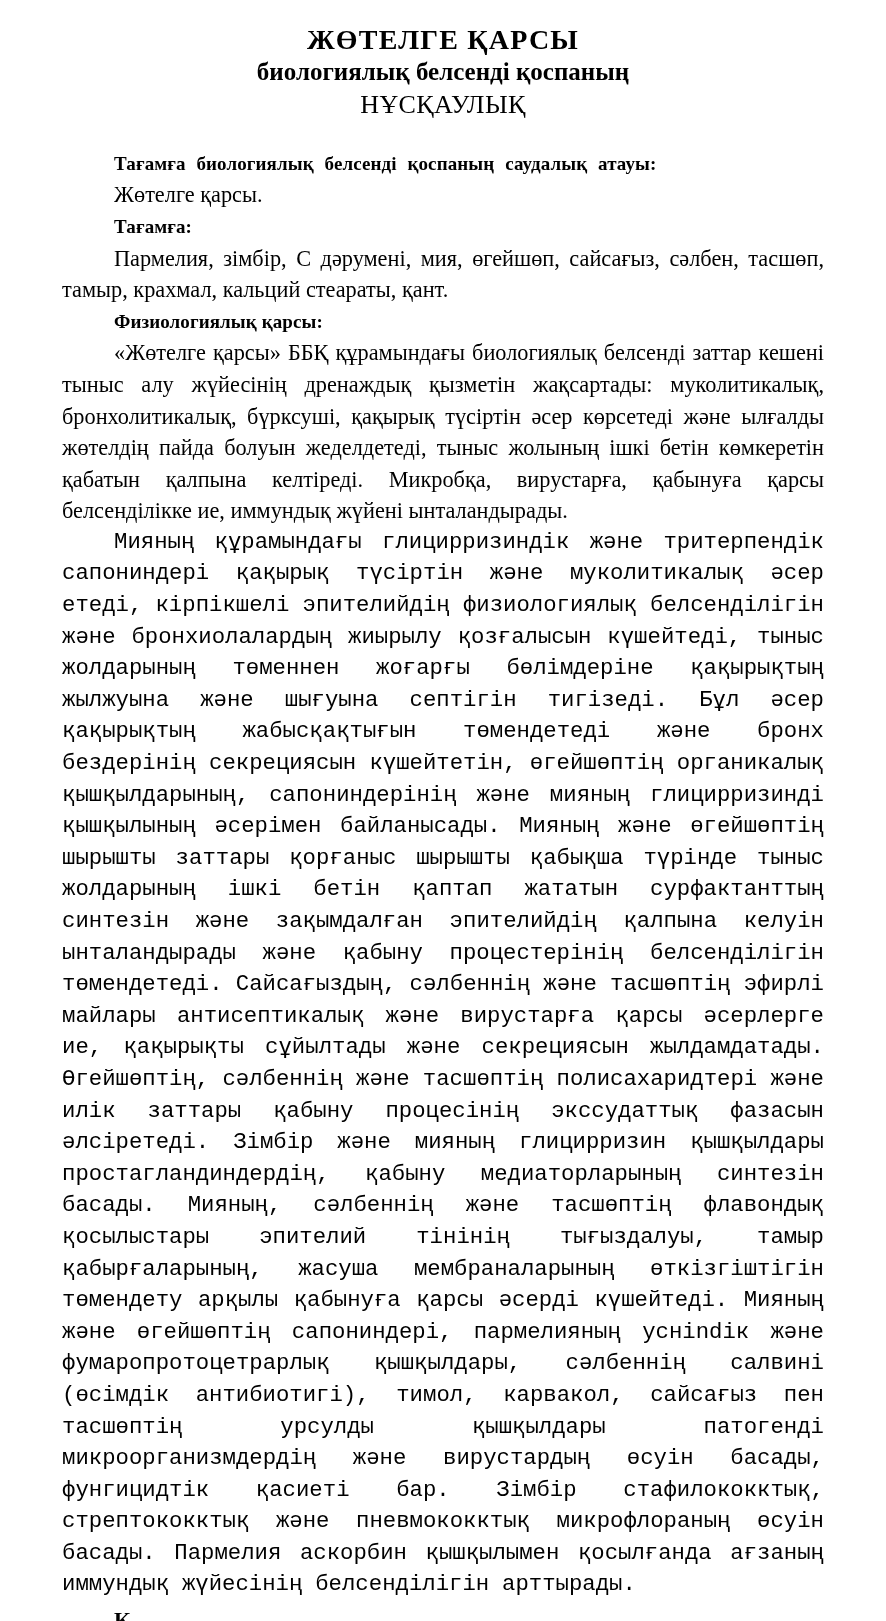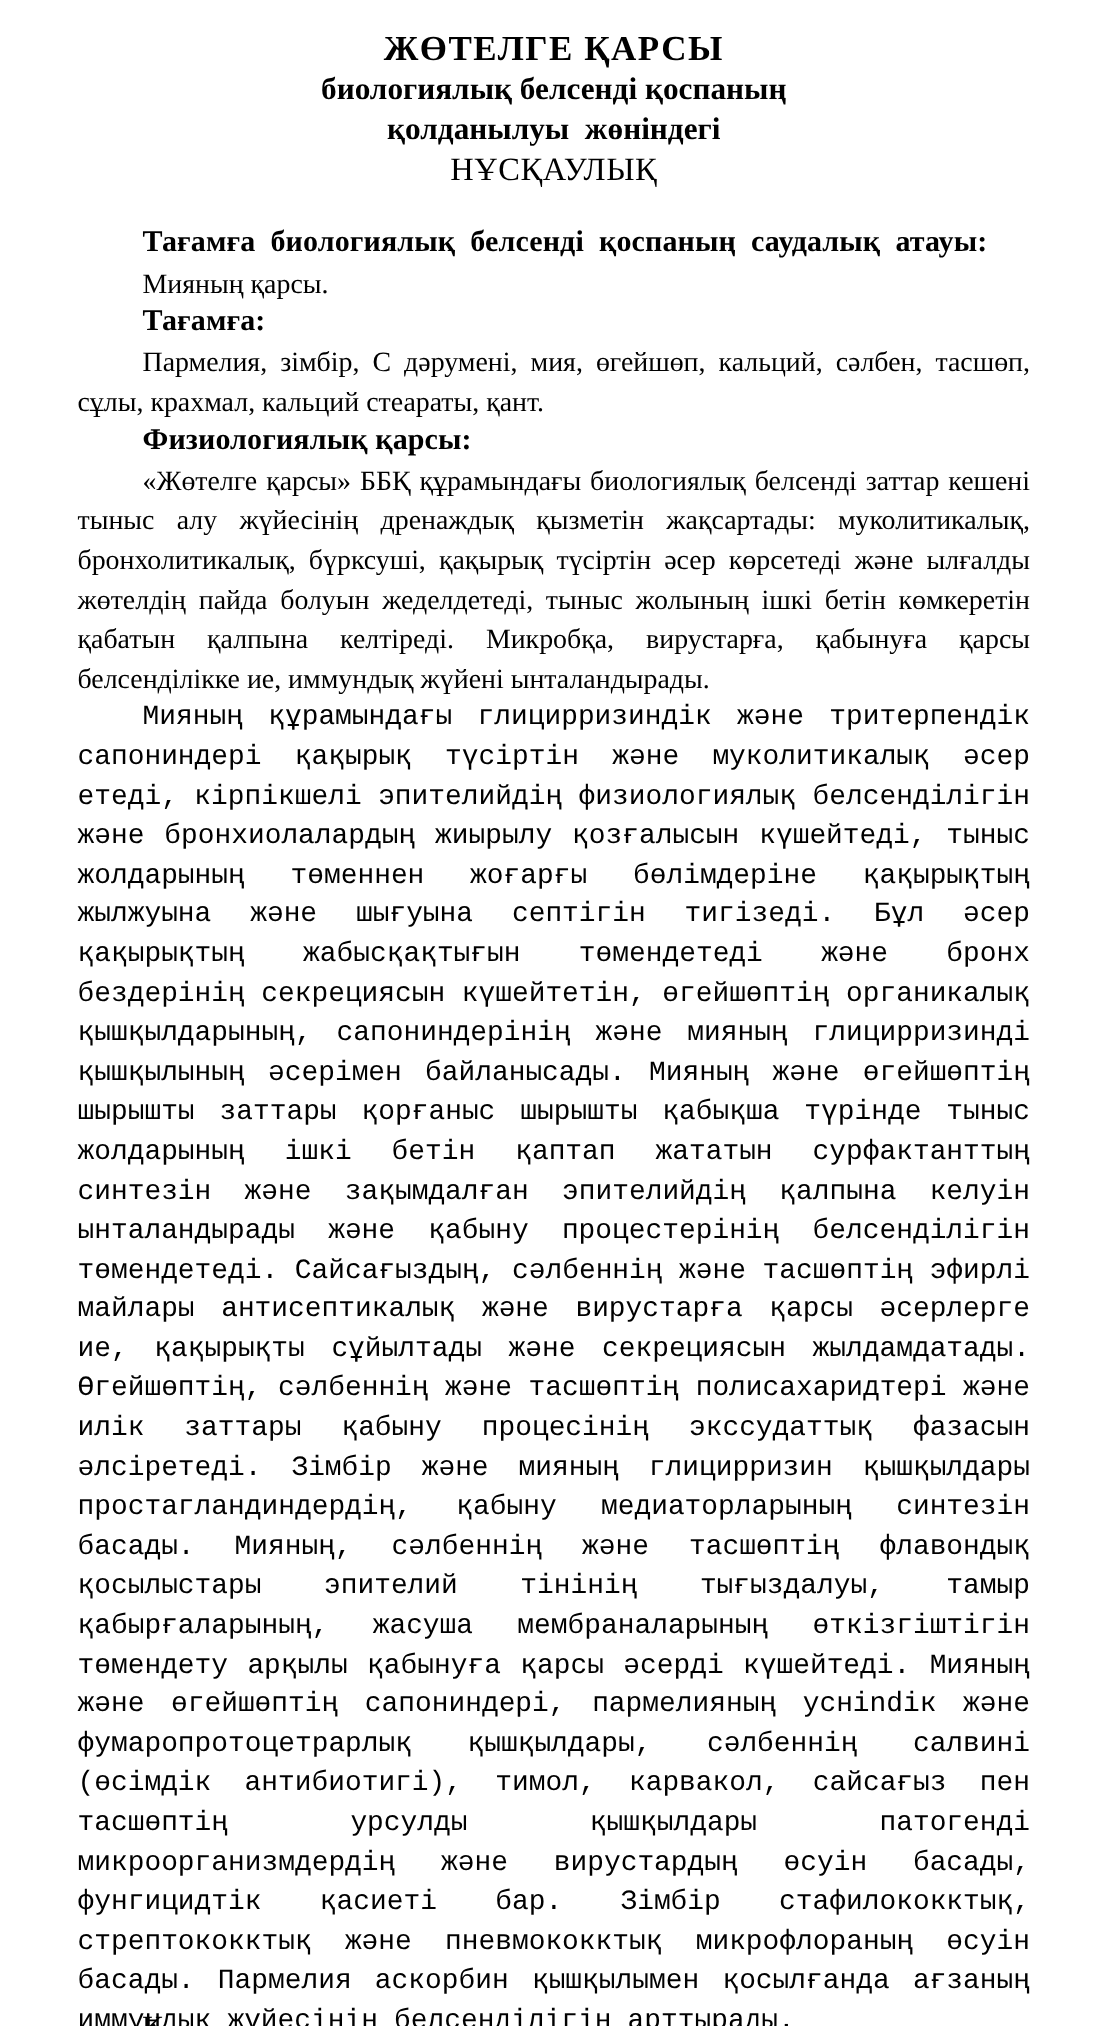--- a/index.html
+++ b/index.html
@@ -69,21 +69,21 @@
     margin: 0;
     font-size: 22.3px;
     line-height: 31.6px;
     text-align: justify;
     text-justify: inter-word;
     text-indent: 52px;
     hyphens: manual;
   }
   p.heading {
     margin: 0;
-    font-size: 24px;
+    font-size: 19px;
     line-height: 31.6px;
     font-weight: bold;
     text-align: justify;
     text-indent: 52px;
     letter-spacing: 0.1px;
   }
   p.heading.wide {
     word-spacing: 6px;
   }
   .tight {
@@ -109,32 +109,31 @@
 </head>
 <body>
 
 <div class="page">
   <div class="content">
 
     <div class="title-block">
       <div class="title-main">ЖӨТЕЛГЕ ҚАРСЫ</div>
       <div class="title-sub">
         <span class="title-sub-line">биологиялық белсенді қоспаның</span>
-        <span class="title-sub-line">қолданылуы  жөніндегі</span>
       </div>
       <div class="title-last">НҰСҚАУЛЫҚ</div>
     </div>
 
     <div class="body-block">
 
       <p class="heading wide">Тағамға  биологиялық  белсенді  қоспаның  саудалық атауы:</p>
-      <p class="para">Мияның қарсы.</p>
+      <p class="para">Жөтелге қарсы.</p>
 
       <p class="heading">Тағамға:</p>
-      <p class="para">Пармелия,  зімбір, С дәрумені, мия, өгейшөп, кальций, сәлбен, тасшөп, сұлы, крахмал, кальций стеараты, қант.</p>
+      <p class="para">Пармелия,  зімбір, С дәрумені, мия, өгейшөп, сайсағыз, сәлбен, тасшөп, тамыр, крахмал, кальций стеараты, қант.</p>
 
       <p class="heading">Физиологиялық қарсы:</p>
       <p class="para">«Жөтелге қарсы» ББҚ құрамындағы биологиялық белсенді заттар кешені тыныс алу жүйесінің дренаждық қызметін жақсартады: муколитикалық, бронхолитикалық, бүрксуші, қақырық түсіртін әсер көрсетеді және ылғалды жөтелдің пайда болуын жеделдетеді, тыныс жолының ішкі бетін көмкеретін қабатын қалпына келтіреді. Микробқа, вирустарға, қабынуға қарсы белсенділікке ие, иммундық жүйені ынталандырады.</p>
 
       <p class="para tight">Мияның құрамындағы глицирризиндік және тритерпендік сапониндері қақырық түсіртін және муколитикалық әсер етеді, кірпікшелі эпителийдің физиологиялық белсенділігін және бронхиолалардың жиырылу қозғалысын күшейтеді, тыныс жолдарының төменнен жоғарғы бөлімдеріне қақырықтың жылжуына және шығуына септігін тигізеді. Бұл әсер қақырықтың жабысқақтығын төмендетеді және бронх бездерінің секрециясын күшейтетін, өгейшөптің органикалық қышқылдарының, сапониндерінің және мияның глицирризинді қышқылының әсерімен байланысады. Мияның және өгейшөптің шырышты заттары қорғаныс шырышты қабықша түрінде тыныс жолдарының ішкі бетін қаптап жататын сурфактанттың синтезін және зақымдалған эпителийдің қалпына келуін ынталандырады және қабыну процестерінің белсенділігін төмендетеді. Сайсағыздың, сәлбеннің  және тасшөптің эфирлі майлары антисептикалық және вирустарға қарсы әсерлерге ие, қақырықты сұйылтады және секрециясын жылдамдатады. Өгейшөптің, сәлбеннің және тасшөптің полисахаридтері және илік заттары қабыну процесінің экссудаттық фазасын әлсіретеді. Зімбір және мияның глицирризин қышқылдары простагландиндердің, қабыну медиаторларының синтезін басады. Мияның, сәлбеннің және тасшөптің флавондық қосылыстары эпителий тінінің тығыздалуы, тамыр қабырғаларының, жасуша мембраналарының өткізгіштігін төмендету арқылы қабынуға қарсы әсерді күшейтеді. Мияның және өгейшөптің сапониндері, пармелияның уснindік және фумаропротоцетрарлық қышқылдары, сәлбеннің салвині (өсімдік антибиотигі), тимол, карвакол, сайсағыз пен тасшөптің урсулды қышқылдары патогенді  микроорганизмдердің және вирустардың өсуін басады, фунгицидтік қасиеті бар. Зімбір стафилококктық, стрептококктық және пневмококктық микрофлораның өсуін басады. Пармелия аскорбин қышқылымен қосылғанда ағзаның иммундық жүйесінің белсенділігін арттырады.</p>
 
     </div>
   </div>
 
   <div class="bottom-clip">

